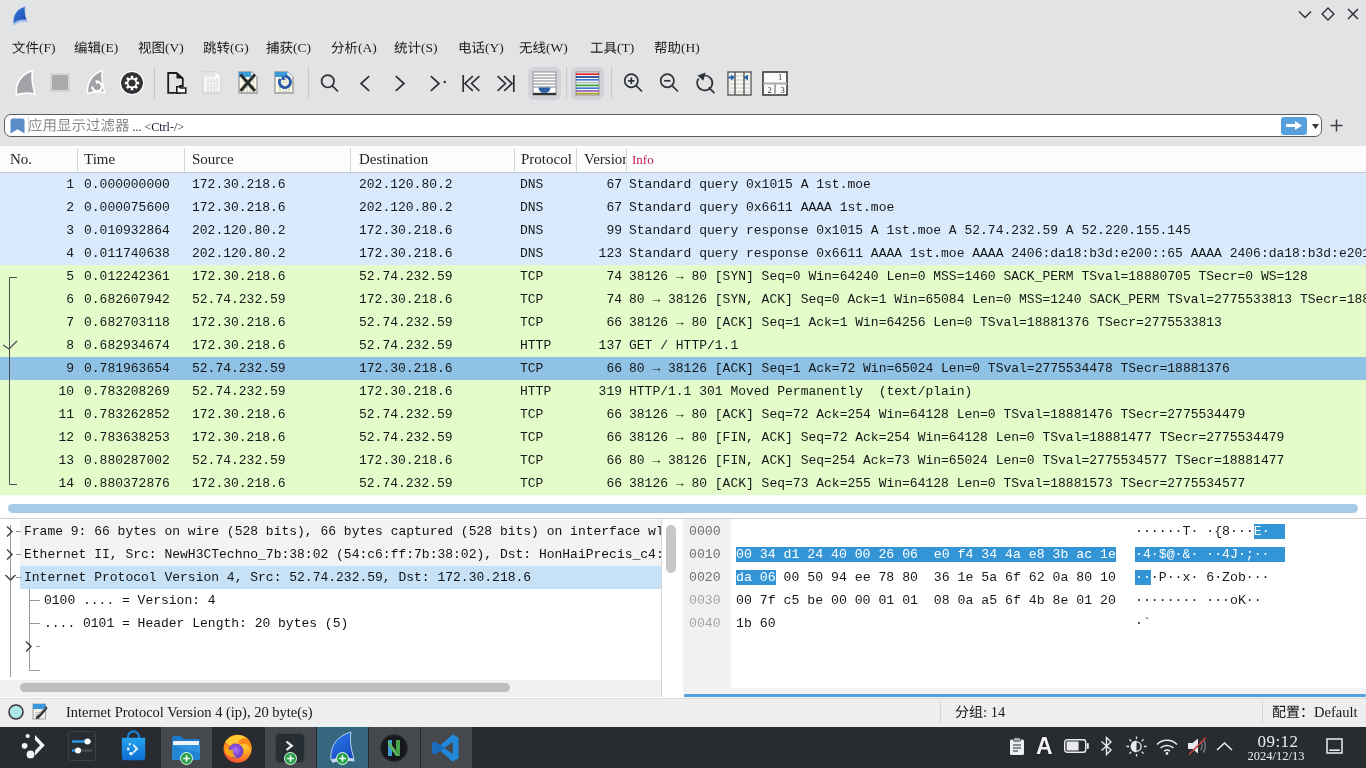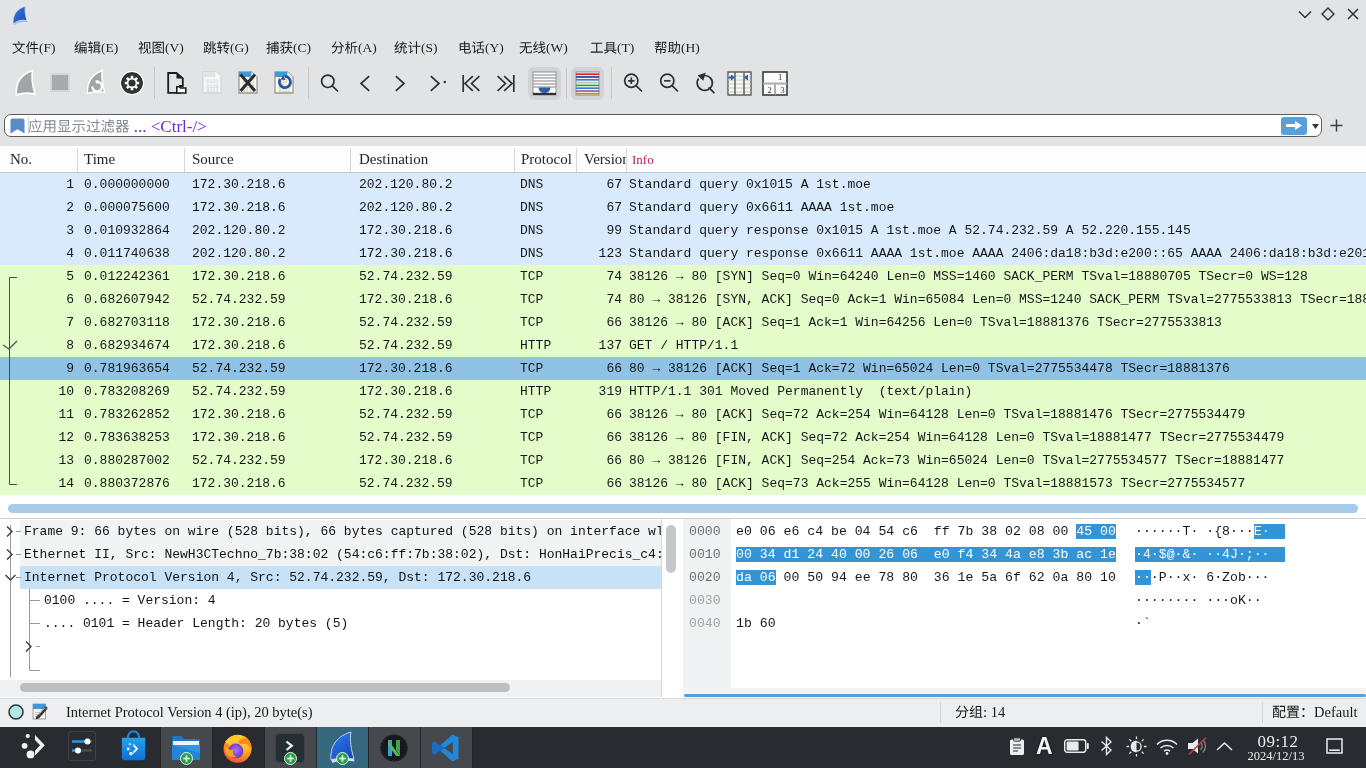--- a/index.html
+++ b/index.html
@@ -280,21 +280,21 @@
         </g>
         <g transform="translate(58.0,12.5) scale(0.01450,-0.01450)">
           <path d="M79 774C135 722 199 649 227 602L290 646C259 693 193 763 137 813ZM381 477C432 415 493 327 521 275L584 313C555 365 492 449 441 510ZM262 465H50V395H188V133C143 117 91 72 37 14L89 -57C140 12 189 71 222 71C245 71 277 37 319 11C389 -33 473 -43 597 -43C693 -43 870 -38 941 -34C942 -11 955 27 964 47C867 37 716 28 599 28C487 28 402 36 336 76C302 96 281 116 262 128ZM720 837V660H332V589H720V192C720 174 713 169 693 168C673 167 603 167 530 170C541 148 553 115 557 93C651 93 712 94 747 107C783 119 796 141 796 192V589H935V660H796V837Z"></path>
         </g>
         <g transform="translate(72.5,12.5) scale(0.01450,-0.01450)">
           <path d="M528 198V18C528 -46 548 -62 627 -62C643 -62 752 -62 768 -62C833 -62 851 -35 857 74C840 79 815 87 803 97C799 4 794 -8 762 -8C738 -8 649 -8 633 -8C596 -8 590 -4 590 19V198ZM448 197C433 130 406 41 369 -12L421 -35C457 20 483 111 499 180ZM616 240C655 193 699 128 717 85L765 114C747 156 703 220 662 266ZM803 197C852 130 899 37 916 -21L968 4C950 63 900 152 852 219ZM88 767C144 733 212 681 246 645L292 697C258 731 189 780 133 813ZM42 500C99 469 170 422 205 390L249 443C213 475 140 519 85 548ZM63 -10 127 -51C173 39 227 158 268 259L211 300C167 192 105 65 63 -10ZM326 651V440C326 300 316 103 228 -38C242 -46 272 -71 282 -85C378 67 395 290 395 439V592H874C862 557 849 522 835 498L890 483C913 522 937 586 958 642L912 654L901 651H639V714H915V772H639V840H567V651ZM540 578V490L432 481L437 424L540 433V394C540 326 563 309 652 309C671 309 797 309 816 309C884 309 904 331 911 420C893 424 866 433 852 443C848 376 842 367 809 367C782 367 678 367 657 367C614 367 607 372 607 395V439L795 456L790 510L607 495V578Z"></path>
         </g>
         <g transform="translate(87.0,12.5) scale(0.01450,-0.01450)">
           <path d="M196 730H366V589H196ZM622 730H802V589H622ZM614 484C656 468 706 443 740 420H452C475 452 495 485 511 518L437 532V795H128V524H431C415 489 392 454 364 420H52V353H298C230 293 141 239 30 198C45 184 64 158 72 141L128 165V-80H198V-51H365V-74H437V229H246C305 267 355 309 396 353H582C624 307 679 264 739 229H555V-80H624V-51H802V-74H875V164L924 148C934 166 955 194 972 208C863 234 751 288 675 353H949V420H774L801 449C768 475 704 506 653 524ZM553 795V524H875V795ZM198 15V163H365V15ZM624 15V163H802V15Z"></path>
         </g>
-      </svg><span class="serif" style="font-size:17px;color:#6d28d9"> ... &lt;Ctrl-/&gt;</span></div>
+      </svg><span class="serif" style="font-size:12px;color:#0f172a"> ... &lt;Ctrl-/&gt;</span></div>
 <div class="abs" style="left:1281px;top:116.5px;width:26px;height:18px;background:#58a0dc;border-radius:3px"></div>
 <svg class="abs" style="left:1285px;top:120px" width="18" height="11" viewBox="0 0 18 11">
       <path d="M1,4 H10 V1 L17,5.5 L10,10 V7 H1 Z" fill="#fff"></path>
     </svg>
 <svg class="abs" style="left:1312px;top:123.5px" width="7" height="5" viewBox="0 0 7 5">
       <path d="M0,0 H7 L3.5,5 Z" fill="#34383c"></path>
     </svg>
 <svg class="abs" style="left:1330px;top:119px" width="13" height="13" viewBox="0 0 13 13">
       <path d="M6.5,0.5 V12.5 M0.5,6.5 H12.5" stroke="#3a3e42" stroke-width="1.5"></path>
     </svg>
@@ -354,26 +354,26 @@
 <div class="abs" style="left:666px;top:525px;width:10px;height:48px;background:#c6c7c9;border-radius:5px"></div>
 <div class="abs" style="left:0px;top:680px;width:661px;height:17px;background:#f0f1f2"></div>
 <div class="abs" style="left:20px;top:683px;width:490px;height:9px;background:#bdbec0;border-radius:4.5px"></div>
 <div class="abs" style="left:683px;top:519px;width:683px;height:178px;background:#fff"></div>
 <div class="abs" style="left:683px;top:519px;width:48px;height:169px;background:#f0f1f2"></div>
 <div class="hexline" style="left:689px;top:520px;color:#6f7173">0000</div>
 <div class="hexline" style="left:689px;top:543px;color:#6f7173">0010</div>
 <div class="hexline" style="left:689px;top:566px;color:#6f7173">0020</div>
 <div class="hexline" style="left:689px;top:589px;color:#a3a5a7">0030</div>
 <div class="hexline" style="left:689px;top:612px;color:#a3a5a7">0040</div>
-<div class="hexline" style="left:736px;top:520px">e0 06 e6 c4 be 04 54 c6  ff 7b 38 02 08 00 <span class="hl">45 00</span></div>
 <div class="hexline" style="left:1135px;top:520px">······T· ·{8···<span class="hl">E·  </span></div>
 <div class="hexline" style="left:736px;top:543px"><span class="hl">00 34 d1 24 40 00 26 06  e0 f4 34 4a e8 3b ac 1e</span></div>
 <div class="hexline" style="left:1135px;top:543px"><span class="hl">·4·$@·&amp;· ··4J·;··  </span></div>
 <div class="hexline" style="left:736px;top:566px"><span class="hl">da 06</span> 00 50 94 ee 78 80  36 1e 5a 6f 62 0a 80 10</div>
 <div class="hexline" style="left:1135px;top:566px"><span class="hl">··</span>·P··x· 6·Zob···</div>
+<div class="hexline" style="left:736px;top:589px">00 7f c5 be 00 00 01 01  08 0a a5 6f 4b 8e 01 20</div>
 <div class="hexline" style="left:1135px;top:589px">········ ···oK·· </div>
 <div class="hexline" style="left:736px;top:612px">1b 60</div>
 <div class="hexline" style="left:1135px;top:612px">·`</div>
 <div class="abs" style="left:683px;top:688px;width:683px;height:10px;background:#f2f3f4"></div>
 <div class="abs" style="left:684px;top:693.5px;width:682px;height:3.5px;background:#53a0dd;border-radius:2px"></div>
 <div class="abs" style="left:0;top:698px;width:1366px;height:29px;background:#edeeef;border-top:1px solid #d9dadc"></div>
 <svg class="abs" style="left:8px;top:704px" width="16" height="16" viewBox="0 0 16 16">
       <circle cx="8" cy="8" r="7" fill="#aee6e2" stroke="#2e3438" stroke-width="1.5"></circle>
     </svg>
 <svg class="abs" style="left:32px;top:703px" width="16" height="17" viewBox="0 0 16 17">

